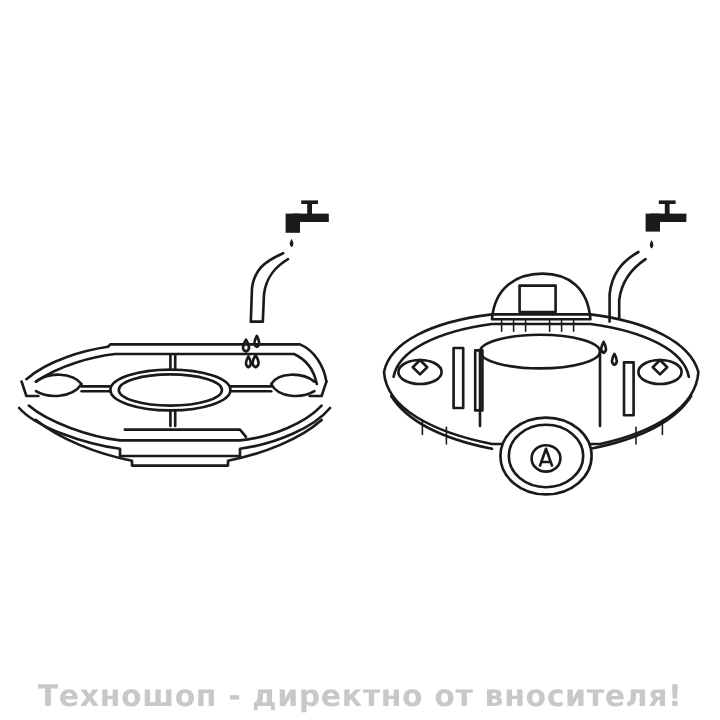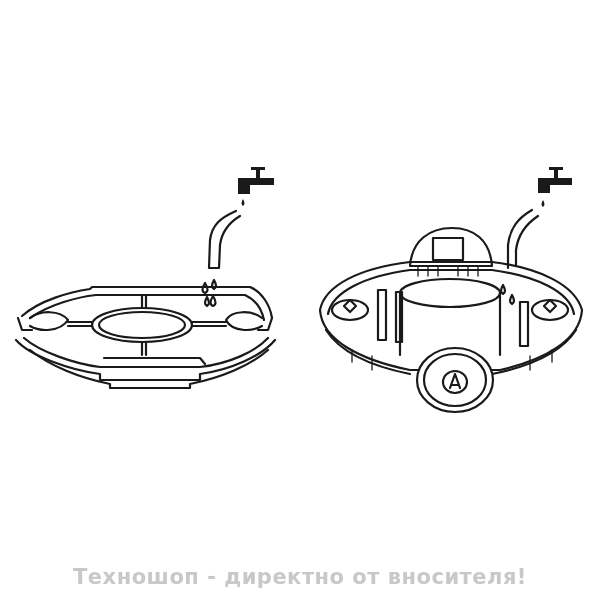--- a/index.html
+++ b/index.html
@@ -1,20 +1,20 @@
 <!DOCTYPE html>
 <html><head>
 <meta charset="utf-8">
 <style>
   html, body { margin:0; padding:0; background:#ffffff; }
   body { width:600px; height:600px; position:relative; overflow:hidden; font-family:"DejaVu Sans", sans-serif; }
   .stage { position:absolute; left:0; top:0; width:600px; height:600px; }
   .caption {
     position:absolute; left:0; right:0; top:565px; text-align:center;
-    font-family:"DejaVu Sans", sans-serif; font-weight:bold; font-size:21px;
+    font-family:"DejaVu Sans", sans-serif; font-weight:bold; font-size:25px;
     color:#c8c8c8; letter-spacing:0.5px;
   }
   svg .ln { fill:none; stroke:#1a1a1a; stroke-width:2.2; stroke-linejoin:round; stroke-linecap:round; }
   svg .lnt { fill:none; stroke:#1a1a1a; stroke-width:1.3; stroke-linecap:round; }
   svg .wf { fill:#ffffff; stroke:#1a1a1a; stroke-width:2.2; stroke-linejoin:round; }
   svg .blk { fill:#1a1a1a; stroke:none; }
 </style>
 </head>
 <body>
 

